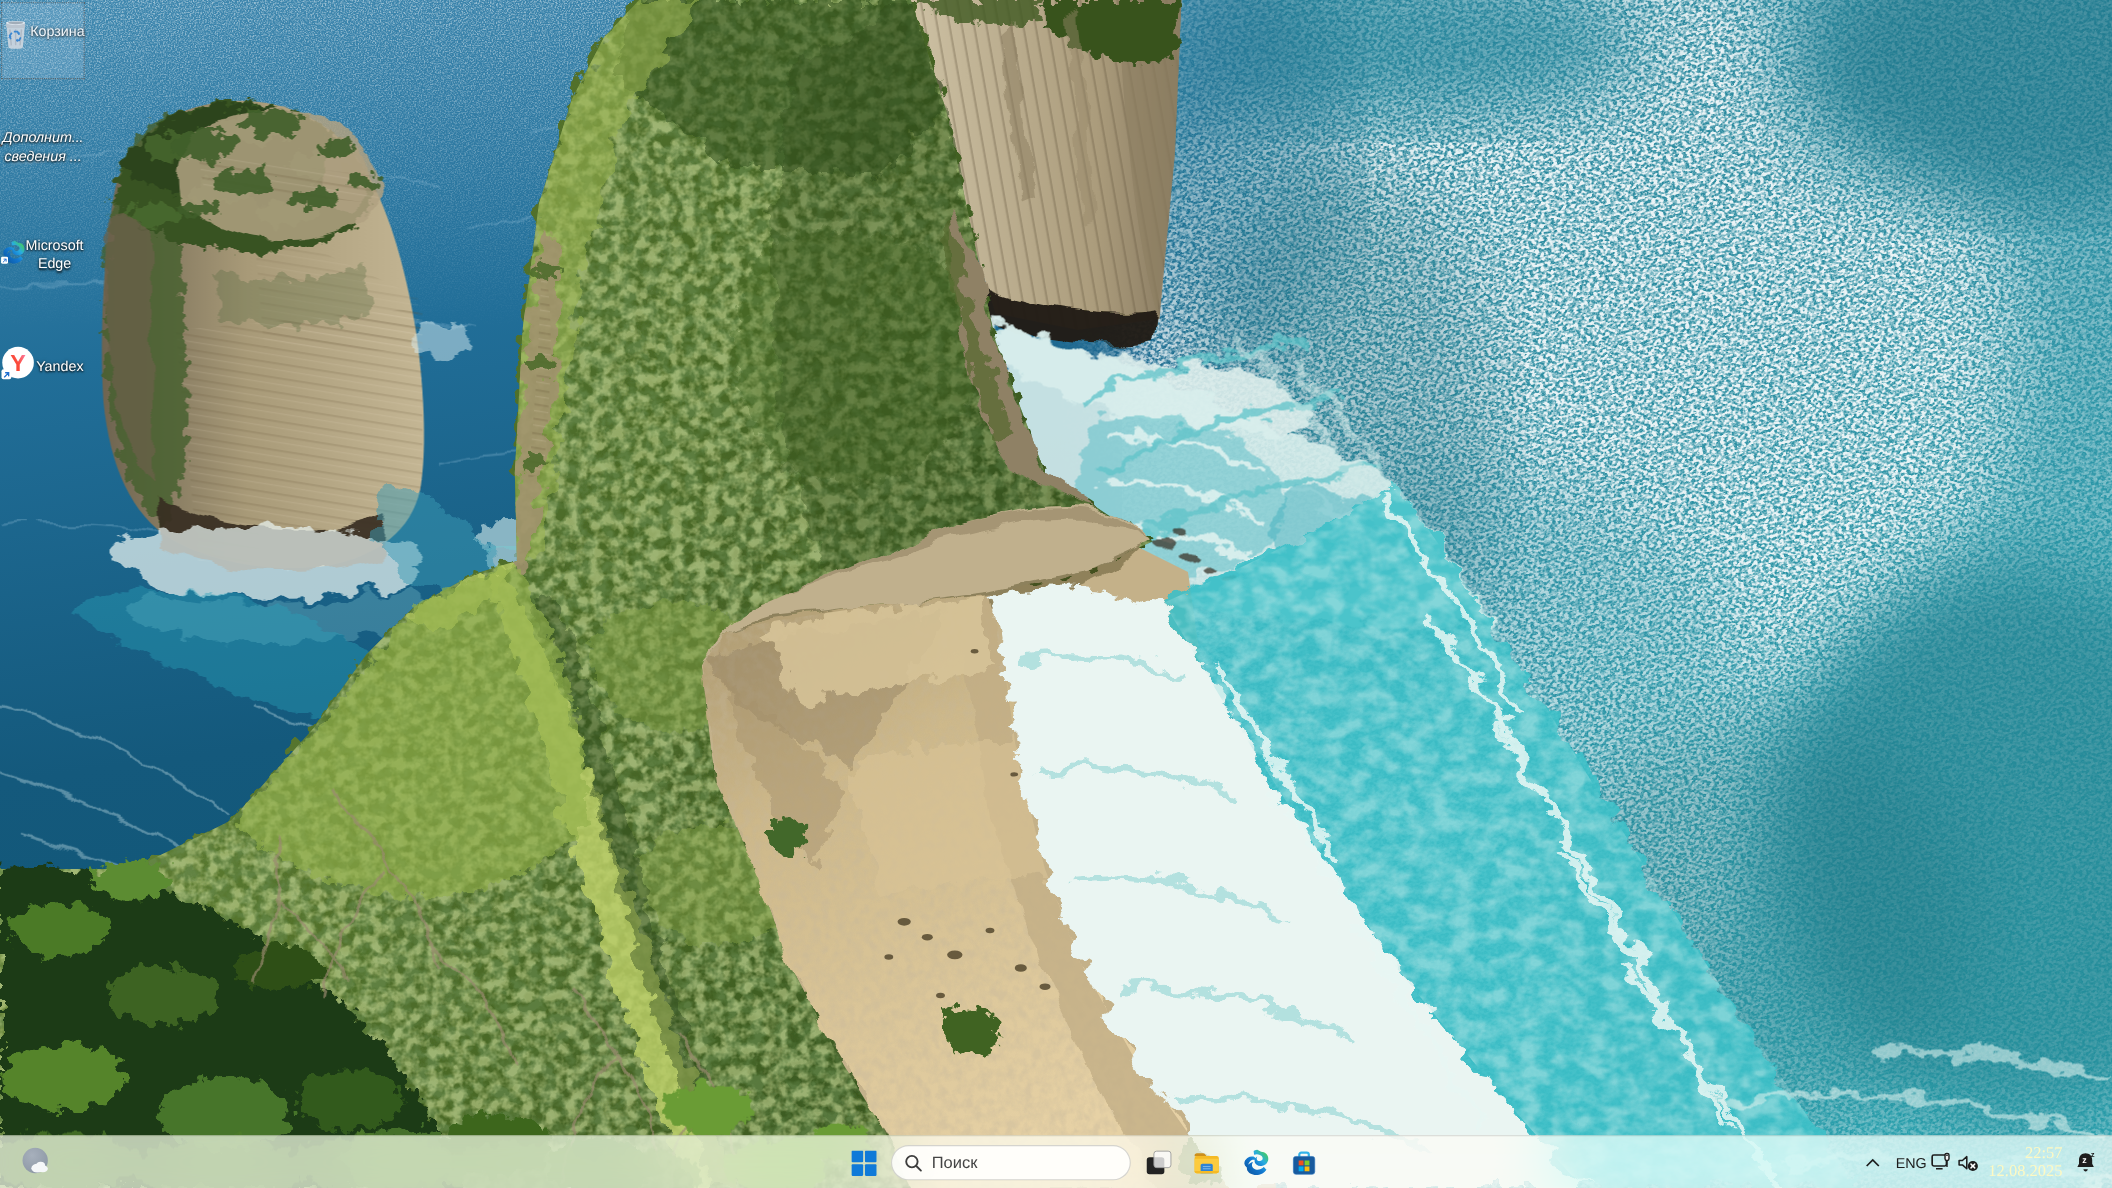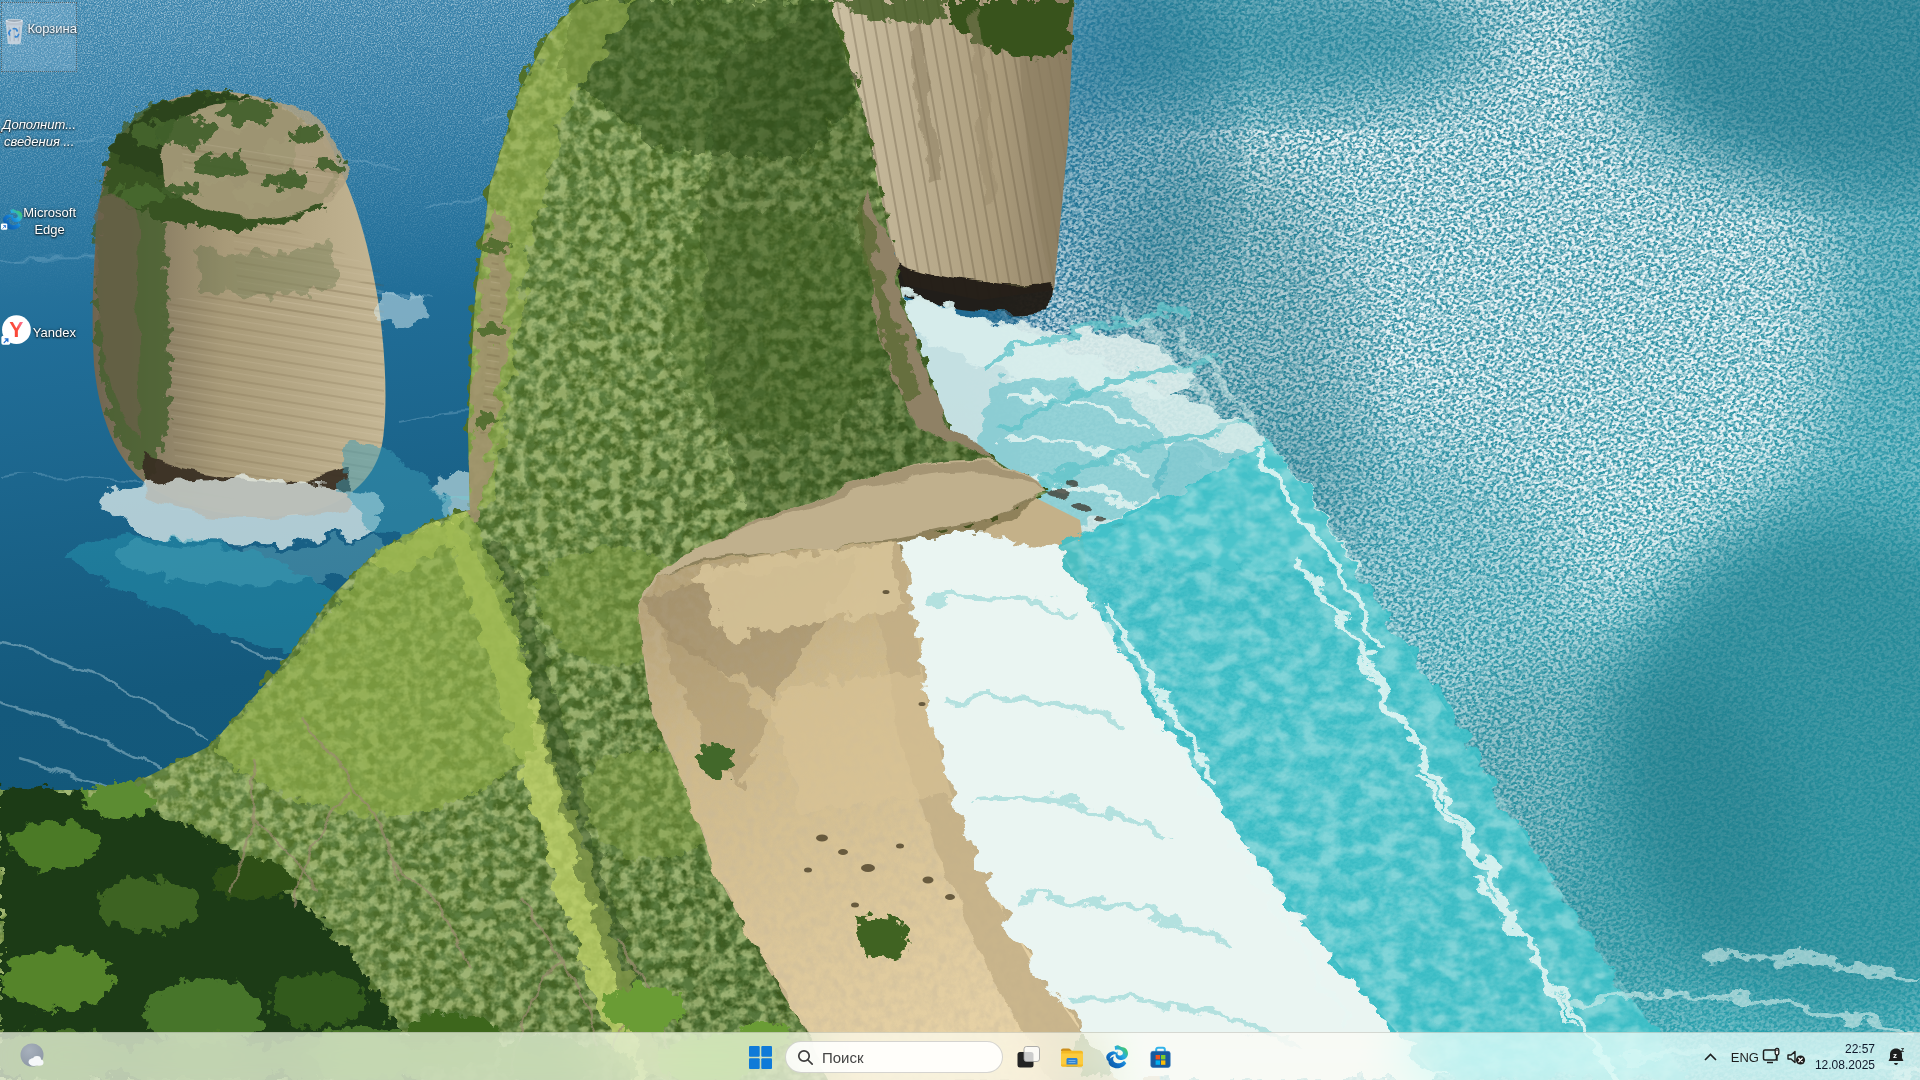--- a/index.html
+++ b/index.html
@@ -1,27 +1,27 @@
 <!DOCTYPE html>
 <html><head><meta charset="utf-8">
 <style>
 html,body{margin:0;padding:0;width:1920px;height:1080px;overflow:hidden;background:#2a8aa0;font-family:"Liberation Sans",sans-serif;}
 #wall{position:absolute;inset:0;}
 .dicon{position:absolute;width:76px;display:flex;flex-direction:row;align-items:center;}
 .dlabel{margin-top:2px;font-size:13px;color:#fff;text-align:center;line-height:17px;
  text-shadow:0 1px 2px rgba(0,0,0,.95),0 0 3px rgba(0,0,0,.6);}
 #taskbar{position:absolute;left:0;bottom:0;width:1920px;height:48px;
  background:rgba(249,250,244,.70);backdrop-filter:blur(30px) saturate(1.55) brightness(1.15);border-top:1px solid rgba(110,115,105,.25);box-sizing:border-box;}
-#centergroup{position:absolute;top:0;left:738px;height:48px;display:flex;align-items:center;}
+#centergroup{position:absolute;top:0;left:763px;height:48px;display:flex;align-items:center;}
 .tbtn{width:44px;height:40px;display:flex;align-items:center;justify-content:center;border-radius:6px;}
 #search{width:218px;height:32px;background:rgba(255,255,255,.86);border:1px solid rgba(120,120,110,.30);
  border-radius:16px;margin:0 3px;display:flex;align-items:center;box-sizing:border-box;}
 #search span{color:#454545;font-size:15px;margin-left:8px;}
 #tray{position:absolute;right:0;top:0;height:48px;display:flex;align-items:center;color:#1d1d1d;}
-#clock{font-size:12px;line-height:16px;text-align:right;color:#0f172a;}
+#clock{font-size:15px;line-height:16px;text-align:right;color:#fef9c3;font-family:Liberation Serif, serif;}
 </style></head>
 <body>
 <div id="wall">
 <svg width="1920" height="1080" viewBox="0 0 1920 1080" xmlns="http://www.w3.org/2000/svg">
 <defs>
 <linearGradient id="gSeaL" x1="0" y1="0" x2="0.25" y2="1">
  <stop offset="0" stop-color="#4189b0"></stop>
           <stop offset="0.3" stop-color="#216e98"></stop>
  <stop offset="0.62" stop-color="#14597c"></stop>
           <stop offset="1" stop-color="#0f5572"></stop>
@@ -434,21 +434,21 @@
 <div class="dicon" style="left:0px;top:114px;font-style:italic;">
  <svg width="34" height="34" viewBox="0 0 34 34">
   <rect x="1" y="1" width="32" height="32" rx="7" fill="#3a3a3e"></rect>
   <circle cx="17" cy="17" r="11" fill="none" stroke="#fff" stroke-width="2"></circle>
   <circle cx="13.5" cy="13" r="2" fill="#fff"></circle>
   <path d="M9,22 L15,16.5 L19,20 L23,15 L26,19" fill="none" stroke="#fff" stroke-width="2" stroke-linecap="round" stroke-linejoin="round"></path>
  </svg>
  <div class="dlabel">Дополнит...<br>сведения ...</div>
 </div>
 
-<div class="dicon" style="left:0px;top:197px;justify-content:center;">
+<div class="dicon" style="left:0px;top:207px;justify-content:center;">
  <svg width="44" height="46" viewBox="0 0 48 48">
   <defs>
    <linearGradient id="egA" x1="0.1" y1="0.9" x2="0.9" y2="0.1">
     <stop offset="0" stop-color="#0c59a4"></stop>
           <stop offset="0.42" stop-color="#1377cf"></stop>
     <stop offset="0.7" stop-color="#28ace2"></stop>
           <stop offset="1" stop-color="#45cc5c"></stop>
    </linearGradient>
   </defs>
   <g transform="translate(2,1) scale(1.8333)">

